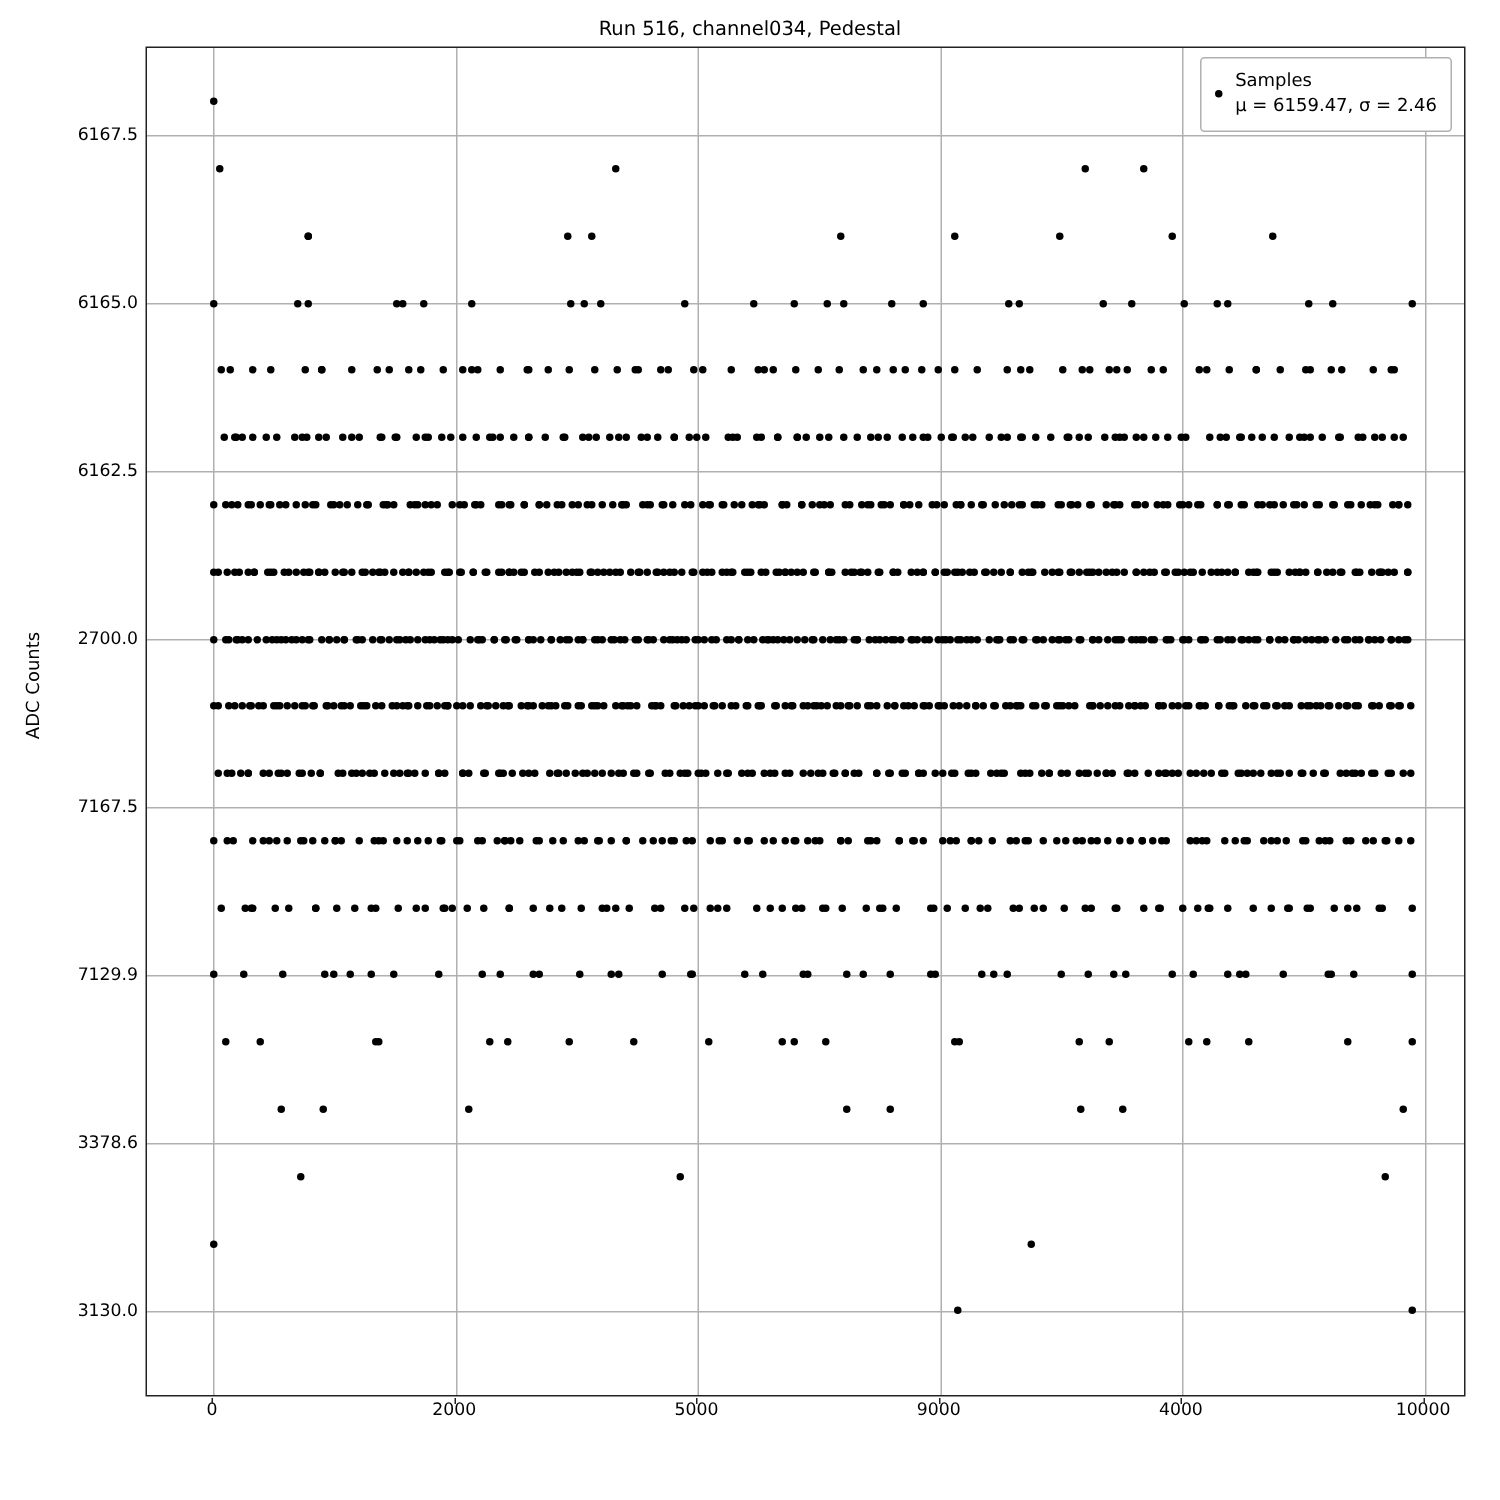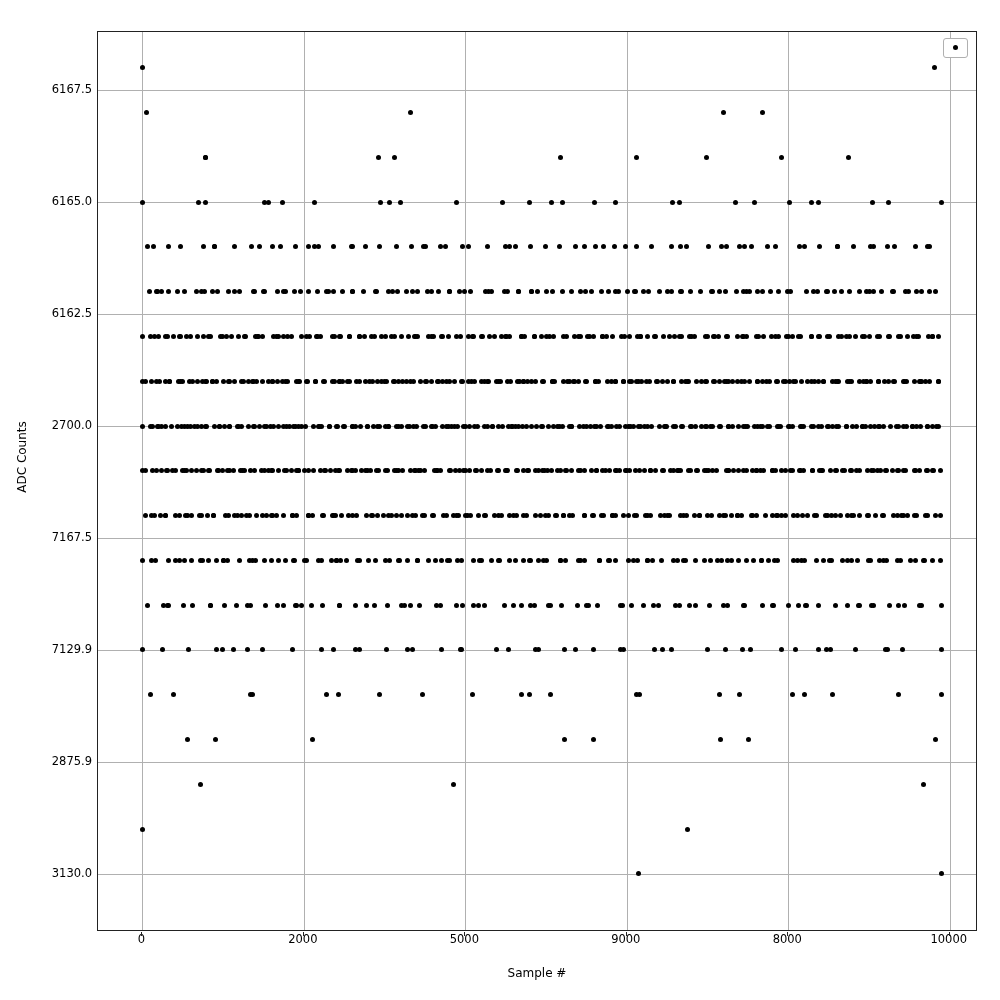--- a/index.html
+++ b/index.html
@@ -149,20 +149,21 @@
     flex-direction: column;
     align-items: flex-start;
   }
   .legend-line { white-space: nowrap; }
 </style>
 </head>
 <body>
 
 <div id="figure">
 
+  <div id="chart-title">Run 516, channel034, Pedestal</div>
 
   <div id="plot-area">
     <div id="grid-layer">
         <div class="gridline-h" style="top: 841.791px;"></div>
         <div class="gridline-h" style="top: 729.851px;"></div>
         <div class="gridline-h" style="top: 617.91px;"></div>
         <div class="gridline-h" style="top: 505.97px;"></div>
         <div class="gridline-h" style="top: 394.03px;"></div>
         <div class="gridline-h" style="top: 282.09px;"></div>
         <div class="gridline-h" style="top: 170.149px;"></div>
@@ -1638,44 +1639,47 @@
         <div class="pt" style="left: 355.879px; top: 752.239px;"></div>
         <div class="pt" style="left: 825.481px; top: 752.239px;"></div>
         <div class="pt" style="left: 44.4037px; top: 797.015px;"></div>
         <div class="pt" style="left: 589.806px; top: 797.015px;"></div>
         <div class="pt" style="left: 540.543px; top: 841.791px;"></div>
         <div class="pt" style="left: 843.67px; top: 841.791px;"></div>
       </div>
 
     <div id="legend">
       <div id="legend-marker"></div>
+      <div id="legend-text">
+        <div class="legend-line">Samples</div>
+        <div class="legend-line">μ = 6159.47, σ = 2.46</div>
+      </div>
     </div>
   </div>
 
   <div id="ytick-wrap">
       <div class="ytick" style="top: 841.791px;">3130.0</div>
-      <div class="ytick" style="top: 729.851px;">2875.9</div>
+      <div class="ytick" style="top: 729.851px;">3378.6</div>
       <div class="ytick" style="top: 617.91px;">7129.9</div>
       <div class="ytick" style="top: 505.97px;">7167.5</div>
       <div class="ytick" style="top: 394.03px;">2700.0</div>
       <div class="ytick" style="top: 282.09px;">6162.5</div>
       <div class="ytick" style="top: 170.149px;">6165.0</div>
       <div class="ytick" style="top: 58.209px;">6167.5</div>
     </div>
   <div id="xtick-wrap">
       <div class="xtick" style="left: 44.4037px;">0</div>
       <div class="tickmark-x" style="left: 44.4037px;"></div>
       <div class="xtick" style="left: 205.872px;">2000</div>
       <div class="tickmark-x" style="left: 205.872px;"></div>
       <div class="xtick" style="left: 367.339px;">5000</div>
       <div class="tickmark-x" style="left: 367.339px;"></div>
       <div class="xtick" style="left: 528.807px;">9000</div>
       <div class="tickmark-x" style="left: 528.807px;"></div>
-      <div class="xtick" style="left: 690.275px;">8000</div>
+      <div class="xtick" style="left: 690.275px;">4000</div>
       <div class="tickmark-x" style="left: 690.275px;"></div>
       <div class="xtick" style="left: 851.743px;">10000</div>
       <div class="tickmark-x" style="left: 851.743px;"></div>
     </div>
 
   <div id="ylabel">ADC Counts</div>
-  <div id="xlabel">Sample #</div>
 
 </div>
 
 </body></html>

